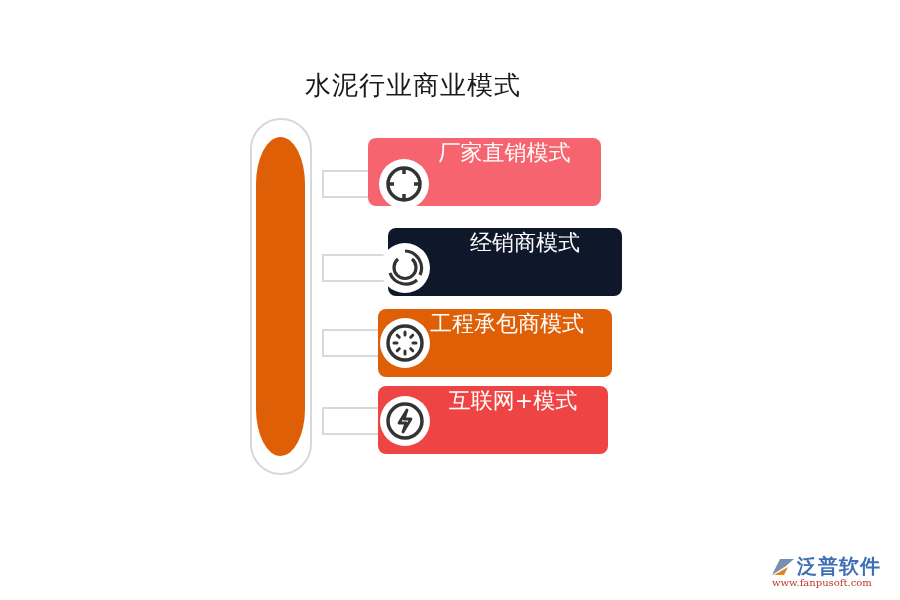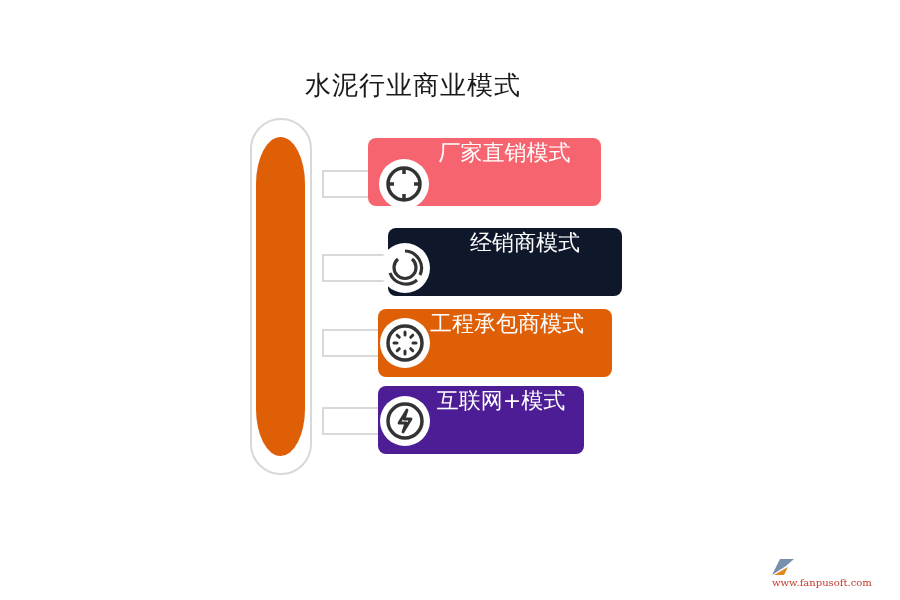--- a/index.html
+++ b/index.html
@@ -67,29 +67,30 @@
         <line x1="10" y1="21" x2="13" y2="21"></line>
         <line x1="29" y1="21" x2="32" y2="21"></line>
         <line x1="13.2" y1="13.2" x2="15.3" y2="15.3"></line>
         <line x1="26.7" y1="26.7" x2="28.8" y2="28.8"></line>
         <line x1="13.2" y1="28.8" x2="15.3" y2="26.7"></line>
         <line x1="26.7" y1="15.3" x2="28.8" y2="13.2"></line>
       </g>
     </svg>
 </div>
 
-<div class="card" style="left:378px; top:386px; width:206px; background:#4c1d95; padding-left:40px;">
+<div class="card" style="left:378px; top:386px; width:230px; background:#ef4444; padding-left:40px;">
   <span class="label">互联网+模式</span>
 </div>
 <div class="icon-wrap" style="left:380px; top:396px;">
   <svg viewBox="0 0 42 42">
       <circle cx="21" cy="21" r="17" fill="none" stroke="#333" stroke-width="3.5"></circle>
       <path d="M23 10 L15 23 L22 23 L19 32 L27 19 L20 19 Z" fill="none" stroke="#333" stroke-width="2.8" stroke-linejoin="round"></path>
     </svg>
 </div>
 
 <div class="logo">
   <svg class="logo-mark" viewBox="0 0 26 22">
       <path d="M2 20 L10 4 L24 4 L16 11 Z" fill="#7a8fb0"></path>
       <path d="M4 20 L18 12 L14 20 Z" fill="#e4861f"></path>
     </svg>
+  <span class="logo-text">泛普软件</span>
   <span class="logo-url">www.fanpusoft.com</span>
 </div>
 
 </body></html>

